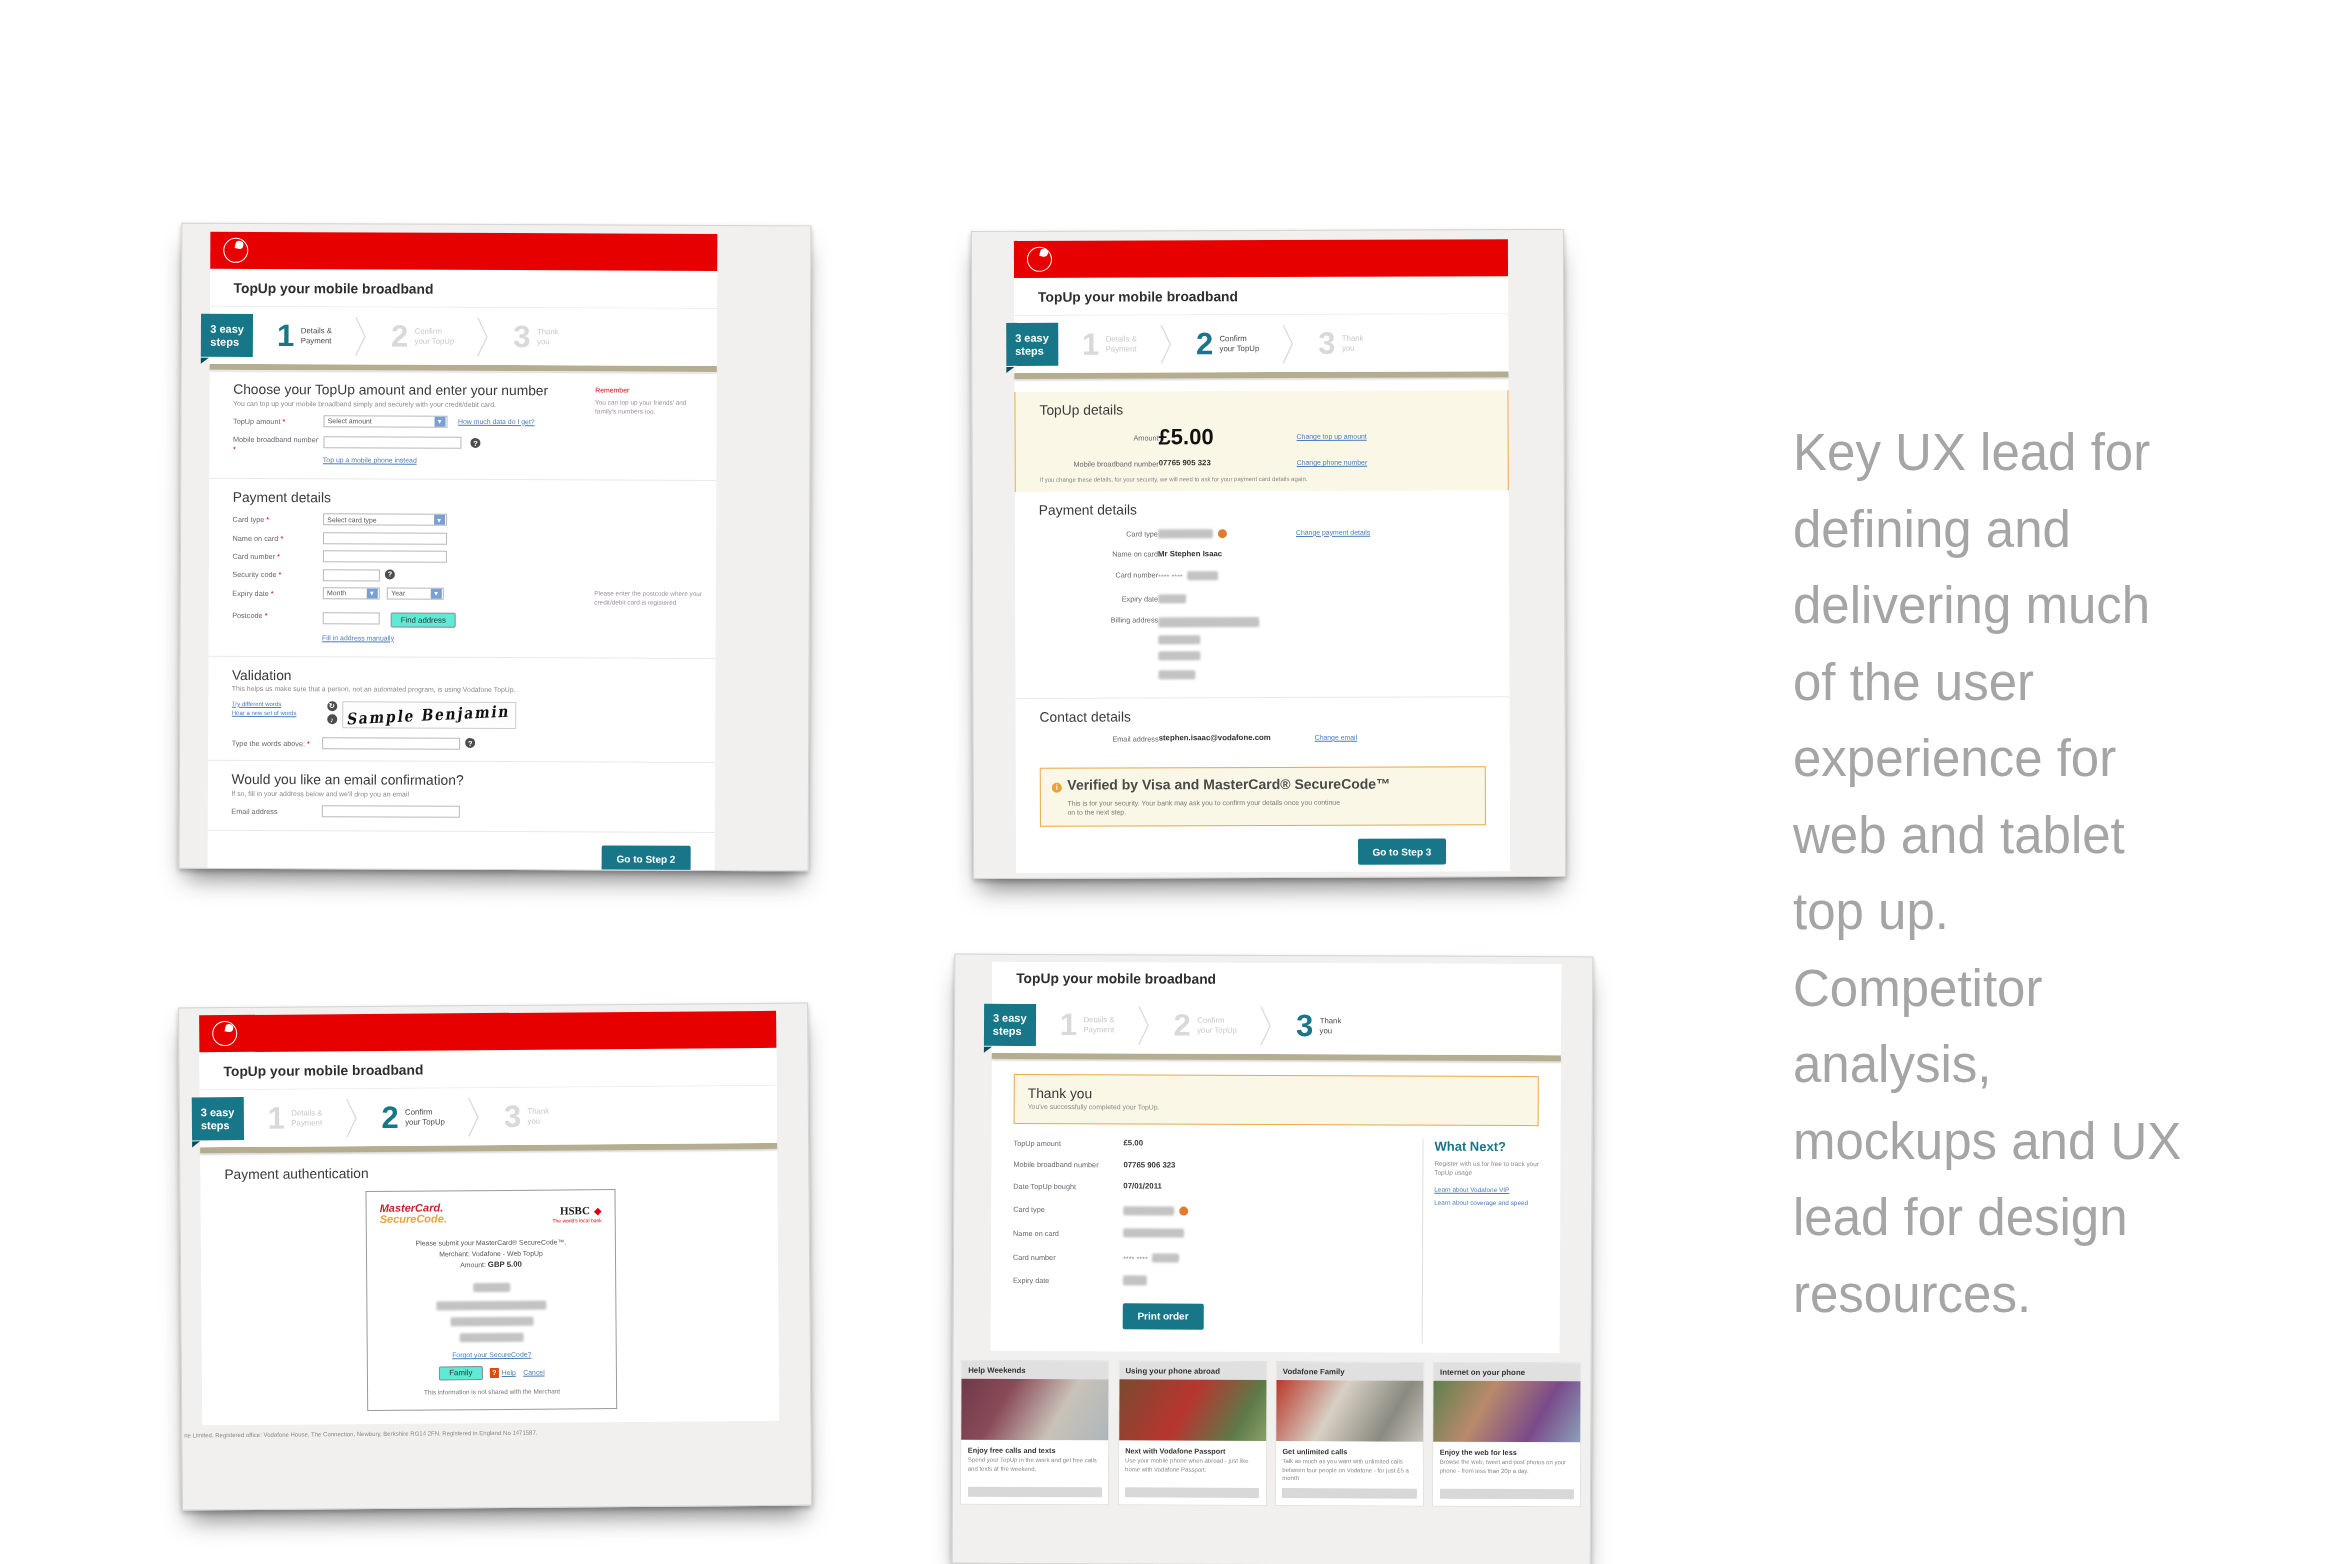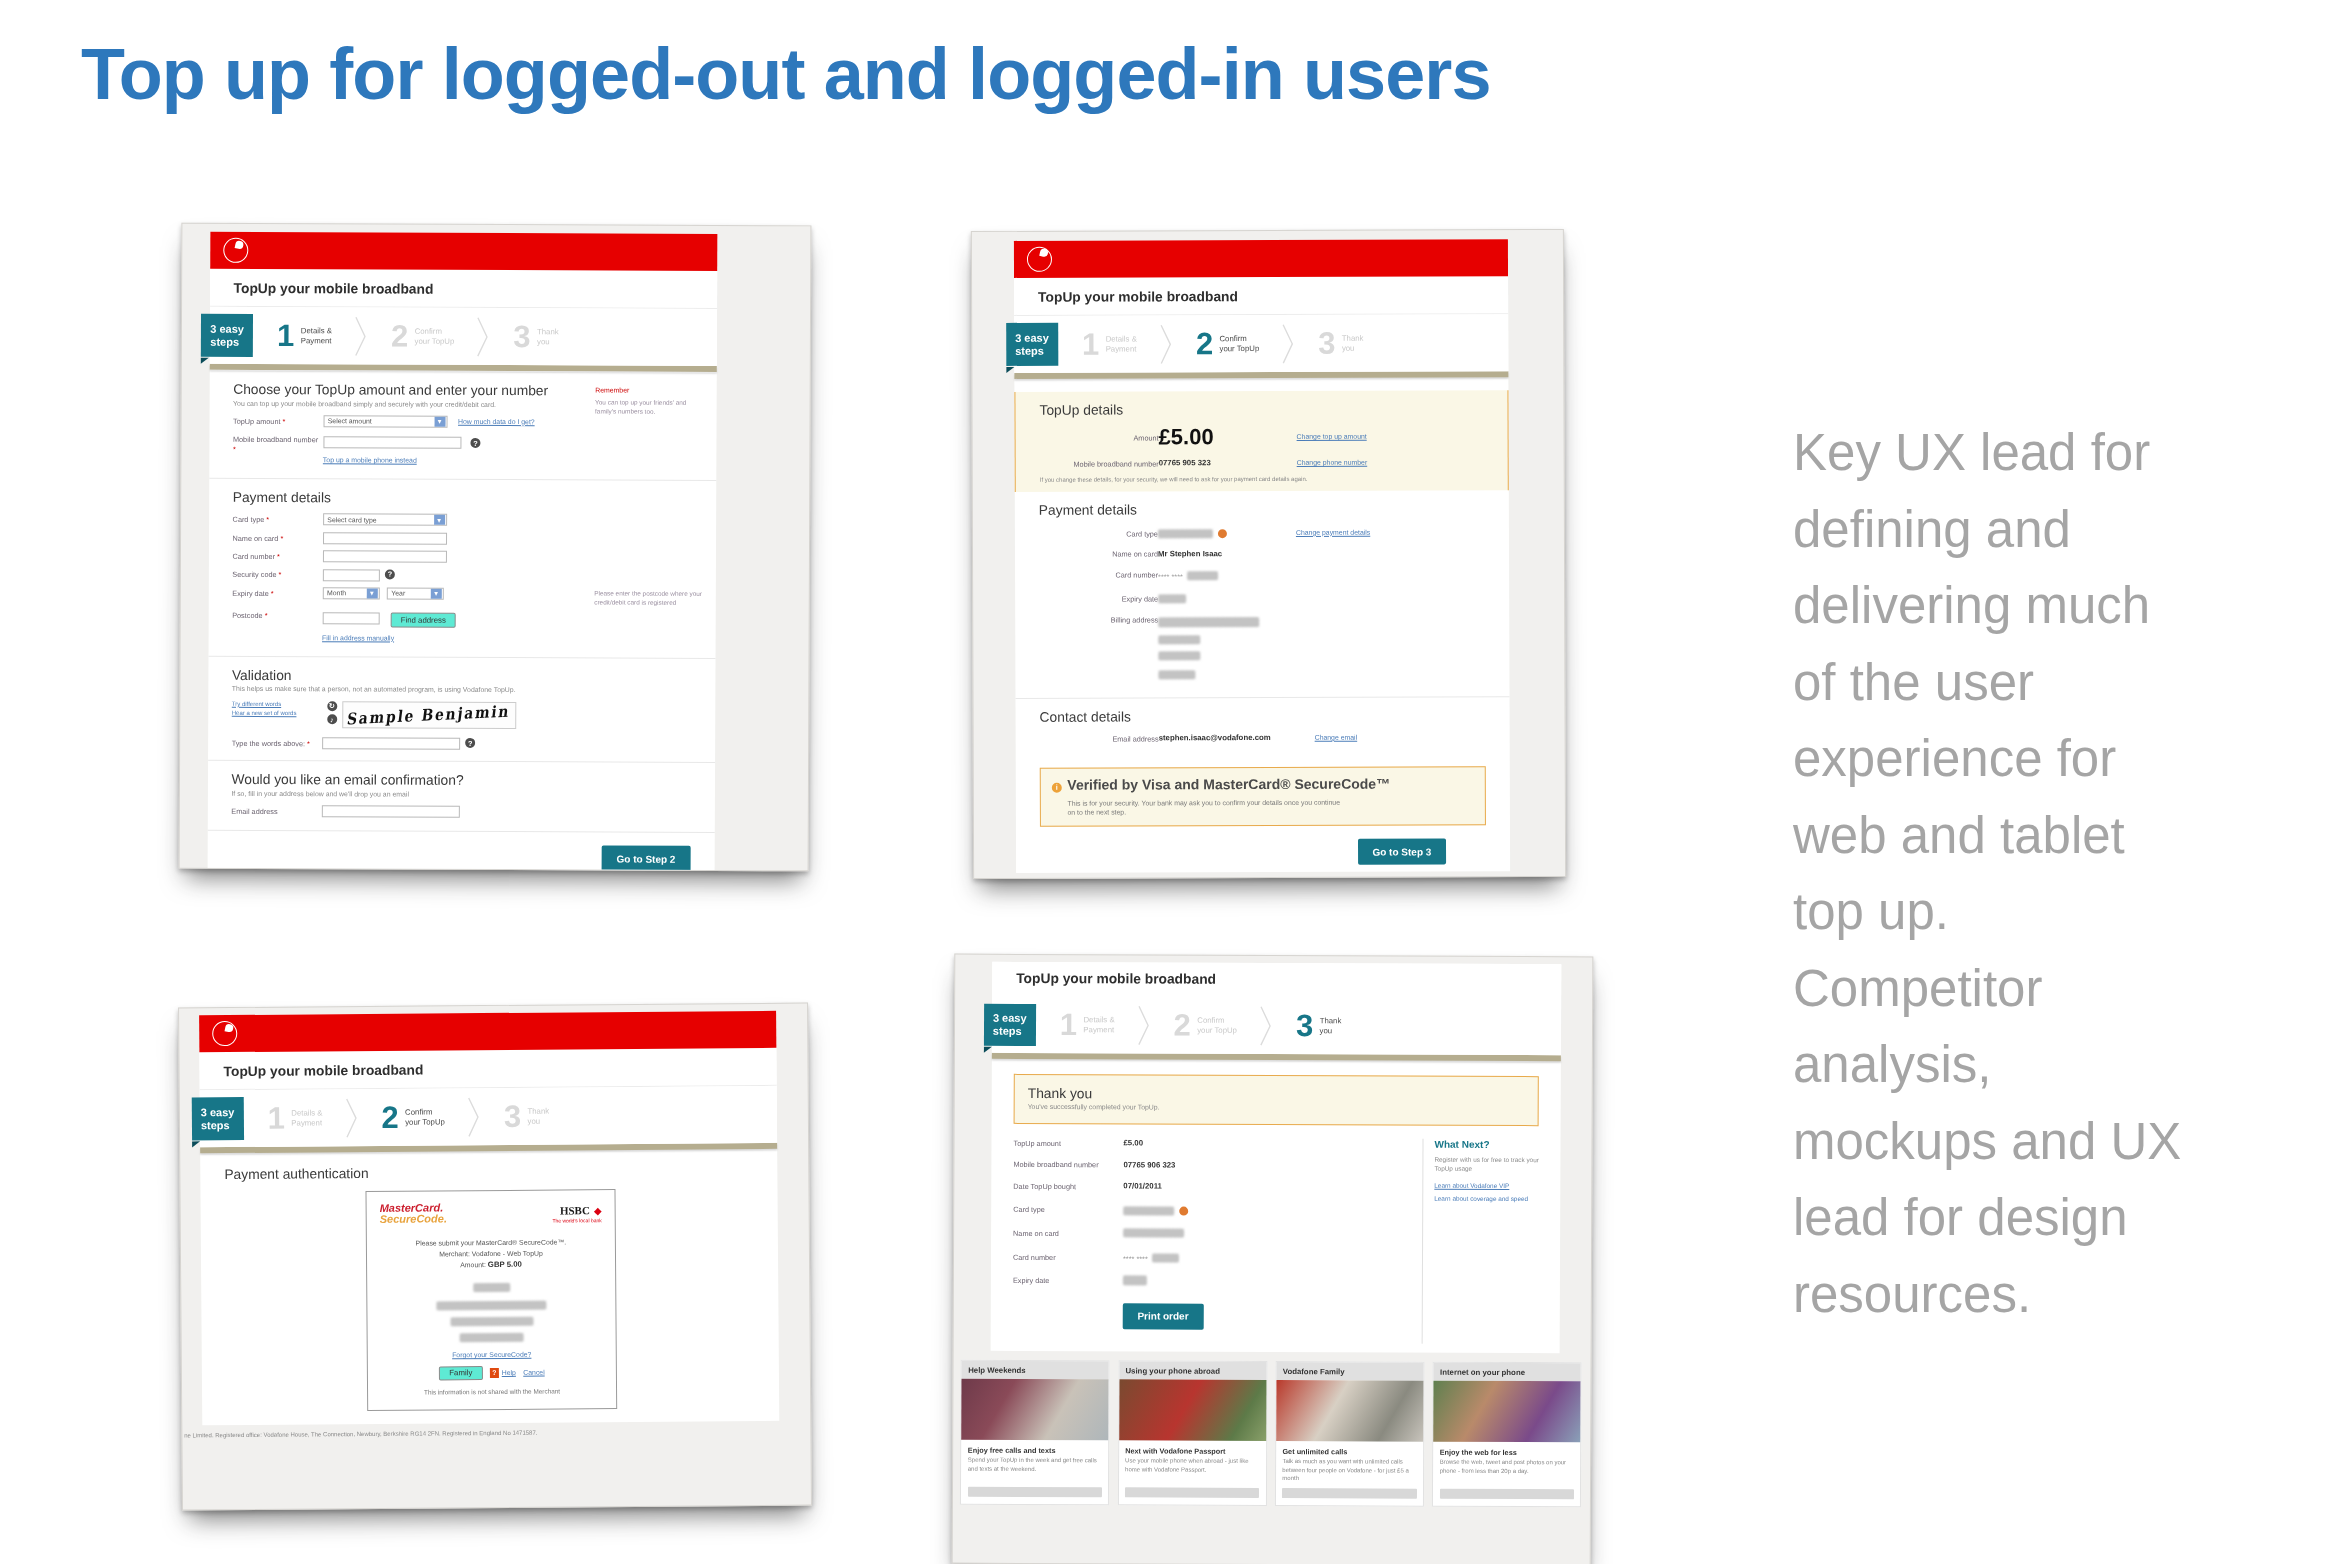--- a/index.html
+++ b/index.html
@@ -112,41 +112,40 @@
     font-size:6.9px; font-weight:bold; align-items:center; justify-content:center; margin-right:2.8px; }
   .authnote { font-size:6.4px; color:#777; text-align:center; }
 
   
   .thanksbox { border:0.9px solid #e8aa4c; background:#faf7e6; margin:14.7px 22px 0 22px; padding:11px 13px; }
   .s4cols { display:flex; margin-top:13px; }
   .s4main { flex:1 1 auto; padding-left:22px; }
   .s4row { display:flex; align-items:center; margin-bottom:10px; }
   .s4row .flabel { width:110px; }
   .s4side { flex:0 0 138px; border-left:0.9px solid #e0e0e0; padding:0 9.2px 0 11px; min-height:193px; }
-  .wn-h { font-size:10px; font-weight:bold; color:#177688; margin-bottom:6px; }
+  .wn-h { font-size:13px; font-weight:bold; color:#177688; margin-bottom:6px; }
   .wn-t { font-size:6.4px; color:#8a8a8a; line-height:1.4; margin-bottom:7.3px; }
   .wn-l { display:block; margin-bottom:6.4px; font-size:6.4px; }
   .tiles { display:flex; gap:8.3px; padding:9.2px 7.3px 11px; }
   .tile { width:149px; background:#fff; border:0.9px solid #e2e2e2; display:flex; flex-direction:column; }
   .tile-h { background:#e0e0e0; font-size:7.8px; font-weight:bold; color:#333; padding:4.6px 6.4px; }
   .tile-p { height:61px; }
   .ph0 { background:linear-gradient(120deg,#6e3a4a 0%,#8a4a58 30%,#c9c2b8 65%,#aeb6ba 100%); }
   .ph1 { background:linear-gradient(120deg,#7a4a30 0%,#b8352f 45%,#5d7a48 80%,#8aa06a 100%); }
   .ph2 { background:linear-gradient(120deg,#b9392b 0%,#d8d0c4 40%,#8a8a80 75%,#c8c4bc 100%); }
   .ph3 { background:linear-gradient(120deg,#5f804f 0%,#b98a6a 35%,#7a4a8a 70%,#8aa0b8 100%); }
   .tile-c { font-size:7.3px; font-weight:bold; color:#333; padding:5.5px 6.4px 1.8px; }
   .tile-t { font-size:6px; color:#8a8a8a; line-height:1.35; padding:0 6.4px 6.4px; }
   .tile-btn { height:10px; background:#d8d8d8; margin:auto 6.4px 7.3px; border-radius:0.9px; }
 </style>
 </head>
 <body>
 
 <div id="slide">
 
-  <div class="slide-title">Top up for logged-out and logged-in users</div>
   <div class="side-note">Key UX lead for
 defining and
 delivering much
 of the user
 experience for
 web and tablet
 top up.
 Competitor
 analysis,
 mockups and UX

